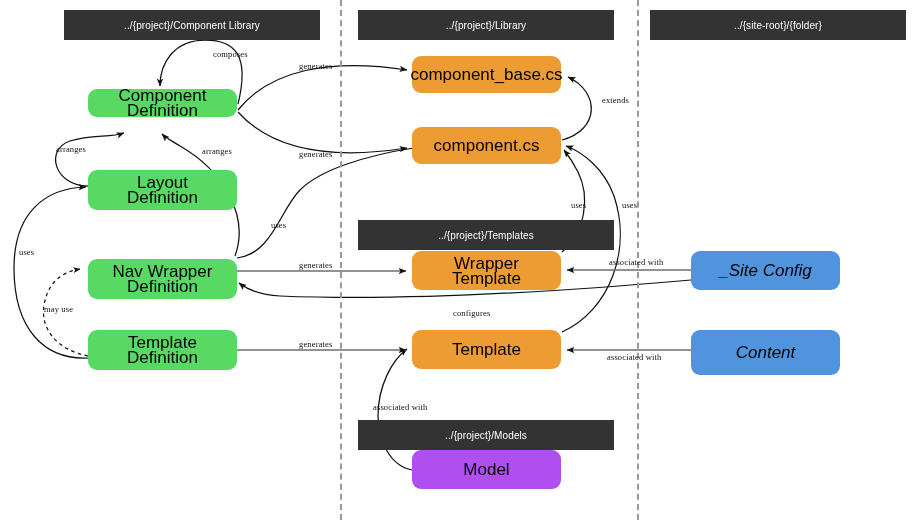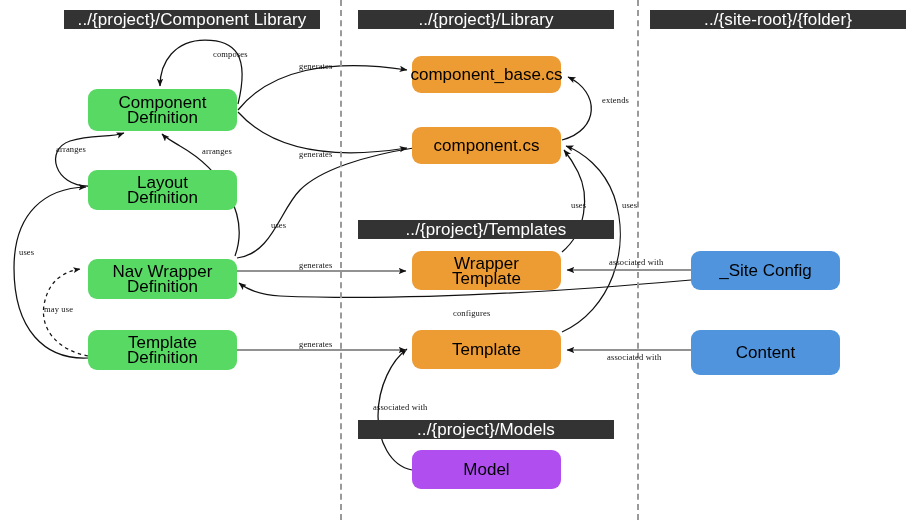--- a/index.html
+++ b/index.html
@@ -20,47 +20,47 @@
     left: 0;
     top: 0;
     width: 920px;
     height: 520px;
     pointer-events: none;
   }
   .lane-header {
     position: absolute;
     background: #333333;
     color: #ffffff;
-    font-size: 17px;
+    font-size: 10px;
     font-family: "Liberation Sans", sans-serif;
     display: flex;
     align-items: center;
     justify-content: center;
     letter-spacing: 0.1px;
-    height: 19px;
+    height: 30px;
     z-index: 5;
   }
   .node {
     position: absolute;
     border-radius: 9px;
     display: flex;
     align-items: center;
     justify-content: center;
     text-align: center;
     font-size: 17px;
     line-height: 15px;
     color: #000000;
     z-index: 4;
     box-sizing: border-box;
     padding: 2px 6px;
     white-space: pre-line;
   }
   .node-green { background: #57d964; }
   .node-orange { background: #ed9b33; }
-  .node-blue { background: #4f94dd; }
+  .node-blue { background: #4f94dd; font-style: italic; }
   .node-purple { background: #b04ef0; }
   .edge-label {
     position: absolute;
     font-size: 8.5px;
     font-family: Liberation Serif, serif;
     color: #111111;
     background: transparent;
     white-space: nowrap;
     z-index: 6;
     letter-spacing: 0.15px;
@@ -128,21 +128,21 @@
       <path d="M691,350 L567,350" marker-end="url(#arrow)"></path>
     </g>
   </svg>
 
   <div class="lane-header" style="left:64px; top:10px; width:256px;">../{project}/Component Library</div>
   <div class="lane-header" style="left:358px; top:10px; width:256px;">../{project}/Library</div>
   <div class="lane-header" style="left:650px; top:10px; width:256px;">../{site-root}/{folder}</div>
   <div class="lane-header" style="left:358px; top:220px; width:256px;">../{project}/Templates</div>
   <div class="lane-header" style="left:358px; top:420px; width:256px;">../{project}/Models</div>
 
-  <div class="node node-green" style="left:88px; top:89px; width:149px; height:42px;">Component
+  <div class="node node-green" style="left:88px; top:89px; width:149px; height:28px;">Component
 Definition</div>
   <div class="node node-green" style="left:88px; top:170px; width:149px; height:40px;">Layout
 Definition</div>
   <div class="node node-green" style="left:88px; top:259px; width:149px; height:40px;">Nav Wrapper
 Definition</div>
   <div class="node node-green" style="left:88px; top:330px; width:149px; height:40px;">Template
 Definition</div>
 
   <div class="node node-orange" style="left:412px; top:56px; width:149px; height:37px;">component_base.cs</div>
   <div class="node node-orange" style="left:412px; top:127px; width:149px; height:37px;">component.cs</div>

